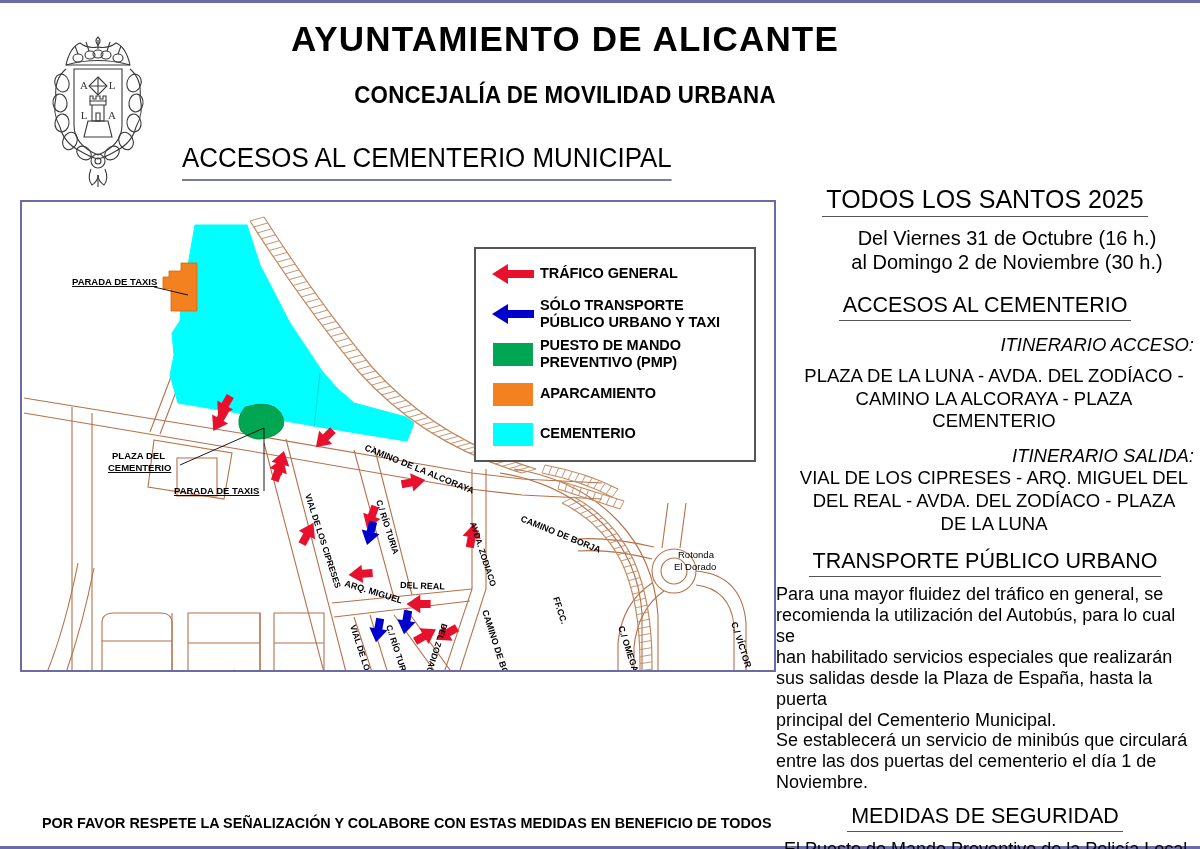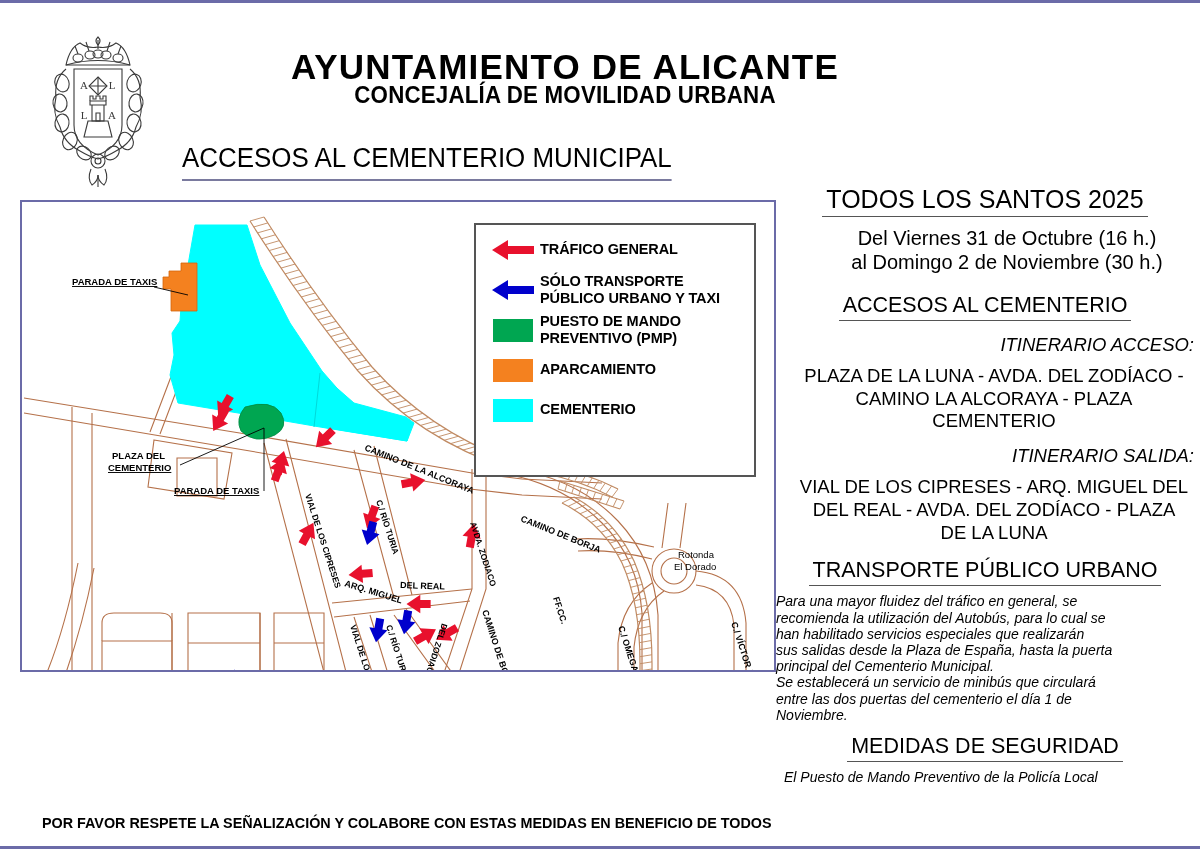--- a/index.html
+++ b/index.html
@@ -16,21 +16,21 @@
     border-top:3px solid #6b6ba8;
     border-bottom:3px solid #6b6ba8;
     box-sizing:border-box;
     background:#fff;
   }
 
   
   #header{position:absolute;left:0;top:0;width:1200px;height:185px;}
   #crest{position:absolute;left:38px;top:28px;width:120px;height:160px;}
   #title-main{
-    position:absolute;left:170px;top:44px;width:790px;
+    position:absolute;left:170px;top:16px;width:790px;
     text-align:center;
     font-size:35px;font-weight:bold;letter-spacing:1.2px;color:#000;
     white-space:nowrap;
   }
   #title-sub{
     position:absolute;left:170px;top:78px;width:790px;
     text-align:center;
     font-size:24px;font-weight:bold;letter-spacing:0.2px;color:#000;
     white-space:nowrap;
     transform:scaleX(0.93);transform-origin:center top;
@@ -49,21 +49,21 @@
     position:absolute;left:20px;top:197px;width:756px;height:472px;
     border:2px solid #6b6ba8;
     background:#fff;
     box-sizing:border-box;
     overflow:hidden;
   }
   #map-svg{position:absolute;left:0;top:0;}
 
   
   #legend{
-    position:absolute;left:474px;top:220px;width:282px;height:254px;
+    position:absolute;left:474px;top:244px;width:282px;height:215px;
     background:#fff;border:2px solid #555;
     box-sizing:border-box;
     padding:6px 0 0 0;
   }
   .legend-row{display:flex;align-items:center;margin-bottom:2px;padding-left:10px;min-height:38px;}
   .legend-swatch{width:54px;flex:0 0 54px;display:flex;align-items:center;justify-content:center;}
   .legend-label{font-size:14.5px;font-weight:bold;color:#000;line-height:1.18;letter-spacing:-0.1px;}
   .sw-box{width:40px;height:23px;}
 
   
@@ -77,21 +77,21 @@
     white-space:nowrap;
   }
   .r-h2{
     font-size:21.5px;text-align:center;margin:0 auto;
     border-bottom:1.5px solid #555;display:table;padding:0 4px 2px 4px;
     white-space:nowrap;
   }
   .r-center{font-size:20px;text-align:center;line-height:1.22;margin-left:44px;}
   .r-ital{font-size:18.5px;font-style:italic;text-align:right;padding-left:0;}
   .r-body{font-size:18.5px;text-align:center;line-height:1.23;padding-left:18px;}
-  .r-para{font-size:14px;text-align:left;line-height:1.16;font-style:italic;}
+  .r-para{font-size:18px;text-align:left;line-height:1.16;}
 
   
   #footer{
     position:absolute;left:42px;top:812px;width:730px;
     font-size:14.5px;font-weight:bold;color:#000;white-space:nowrap;
     transform:scaleX(0.99);transform-origin:left top;
   }
 </style>
 </head>
 <body>
@@ -466,21 +466,21 @@
     <div class="r-center" style="margin-top:9px">Del Viernes 31 de Octubre (16 h.)</div>
     <div class="r-center">al Domingo 2 de Noviembre (30 h.)</div>
 
     <div class="r-h2" style="margin-top:18px">ACCESOS AL CEMENTERIO</div>
 
     <div class="r-ital" style="margin-top:13px">ITINERARIO ACCESO:</div>
     <div class="r-body" style="margin-top:9px">PLAZA DE LA LUNA - AVDA. DEL ZODÍACO -</div>
     <div class="r-body">CAMINO LA ALCORAYA - PLAZA CEMENTERIO</div>
 
     <div class="r-ital" style="margin-top:12px">ITINERARIO SALIDA:</div>
-    <div class="r-body" style="margin-top:9px">VIAL DE LOS CIPRESES - ARQ. MIGUEL DEL</div>
+    <div class="r-body" style="">VIAL DE LOS CIPRESES - ARQ. MIGUEL DEL</div>
     <div class="r-body">DEL REAL - AVDA. DEL ZODÍACO - PLAZA</div>
     <div class="r-body">DE LA LUNA</div>
 
     <div class="r-h2" style="margin-top:14px">TRANSPORTE PÚBLICO URBANO</div>
 
     <div class="r-para" style="margin-top:7px">Para una mayor fluidez del tráfico en general, se</div>
     <div class="r-para">recomienda la utilización del Autobús, para lo cual se</div>
     <div class="r-para">han habilitado servicios especiales que realizarán</div>
     <div class="r-para">sus salidas desde la Plaza de España, hasta la puerta</div>
     <div class="r-para">principal del Cementerio Municipal.</div>

